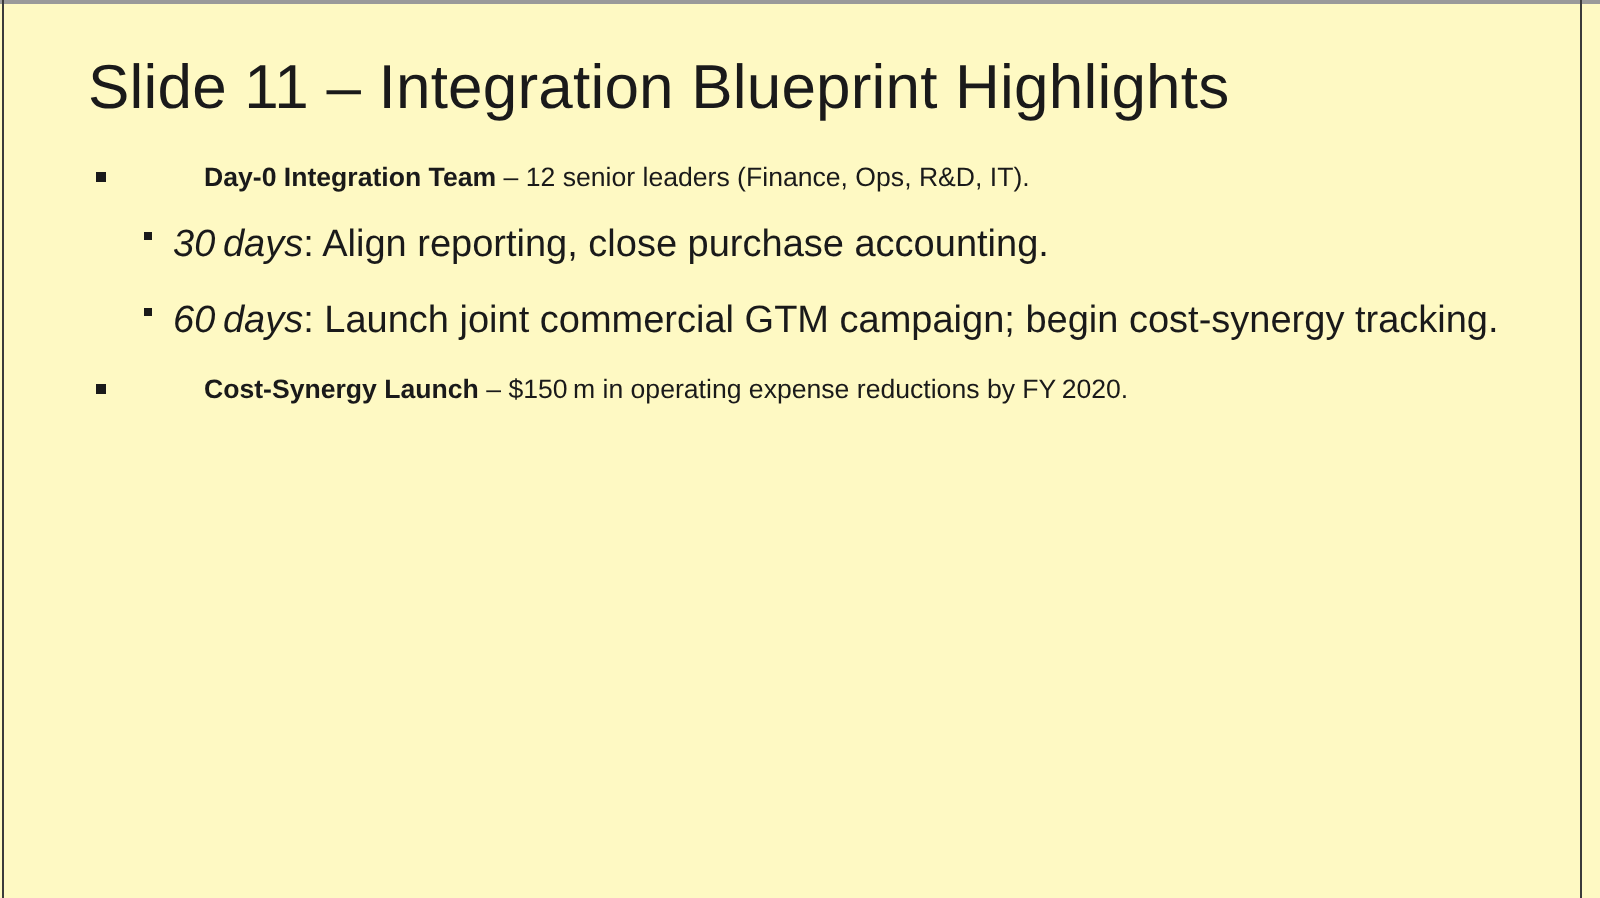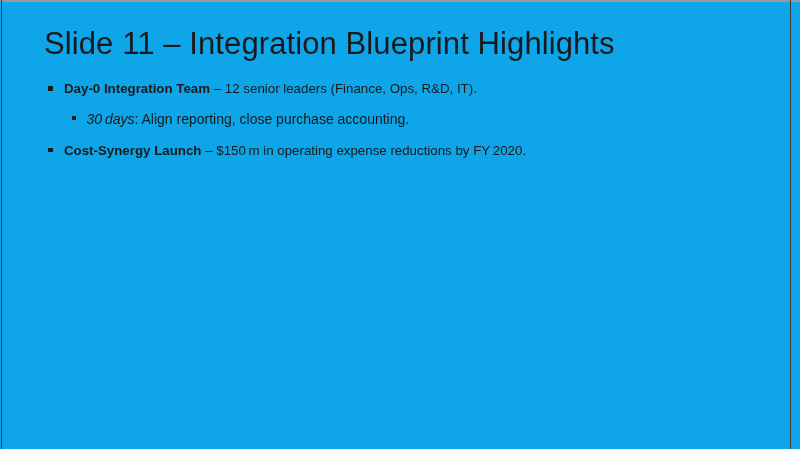--- a/index.html
+++ b/index.html
@@ -12,21 +12,21 @@
   body {
     font-family: "Liberation Sans", sans-serif;
   }
 
   
   #slide-canvas {
     position: relative;
     width: 800px;
     height: 449px;
     box-sizing: border-box;
-    background: #0ea5e9;
+    background: #fef9c3;
     overflow: hidden;
   }
 
   
   .edge-top {
     position: absolute;
     top: 0;
     left: 0;
     width: 800px;
     height: 2px;
@@ -77,24 +77,25 @@
     align-items: flex-start;
     color: #1a1a1a;
   }
 
   
   .lvl1 {
     font-size: 13.3px;
     line-height: 1.34;
     padding-left: 4px;
     margin-bottom: 12.5px;
+    gap: 38px;
   }
   
   .lvl2 {
-    font-size: 14px;
+    font-size: 19px;
     line-height: 1.34;
     padding-left: 28px;
     margin-bottom: 12.5px;
   }
 
   .marker {
     flex: 0 0 auto;
     width: 4.5px;
     height: 4.5px;
     background: #1a1a1a;
@@ -144,20 +145,24 @@
     </div>
 
 
     <div class="sub-group">
 
       <div class="bullet-row lvl2">
         <span class="marker"></span>
         <span class="bullet-text"><span class="lead-italic nb">30 days</span><span>: </span><span>Align reporting, close purchase accounting.</span></span>
       </div>
 
+      <div class="bullet-row lvl2">
+        <span class="marker"></span>
+        <span class="bullet-text"><span class="lead-italic nb">60 days</span><span>: </span><span>Launch joint commercial GTM campaign; begin cost-synergy tracking.</span></span>
+      </div>
 
 
     </div>
 
     <div class="bullet-row lvl1">
       <span class="marker"></span>
       <span class="bullet-text"><span class="lead">Cost-Synergy Launch</span><span> – </span><span>$150 m in operating expense reductions by FY 2020.</span></span>
     </div>
 
 

